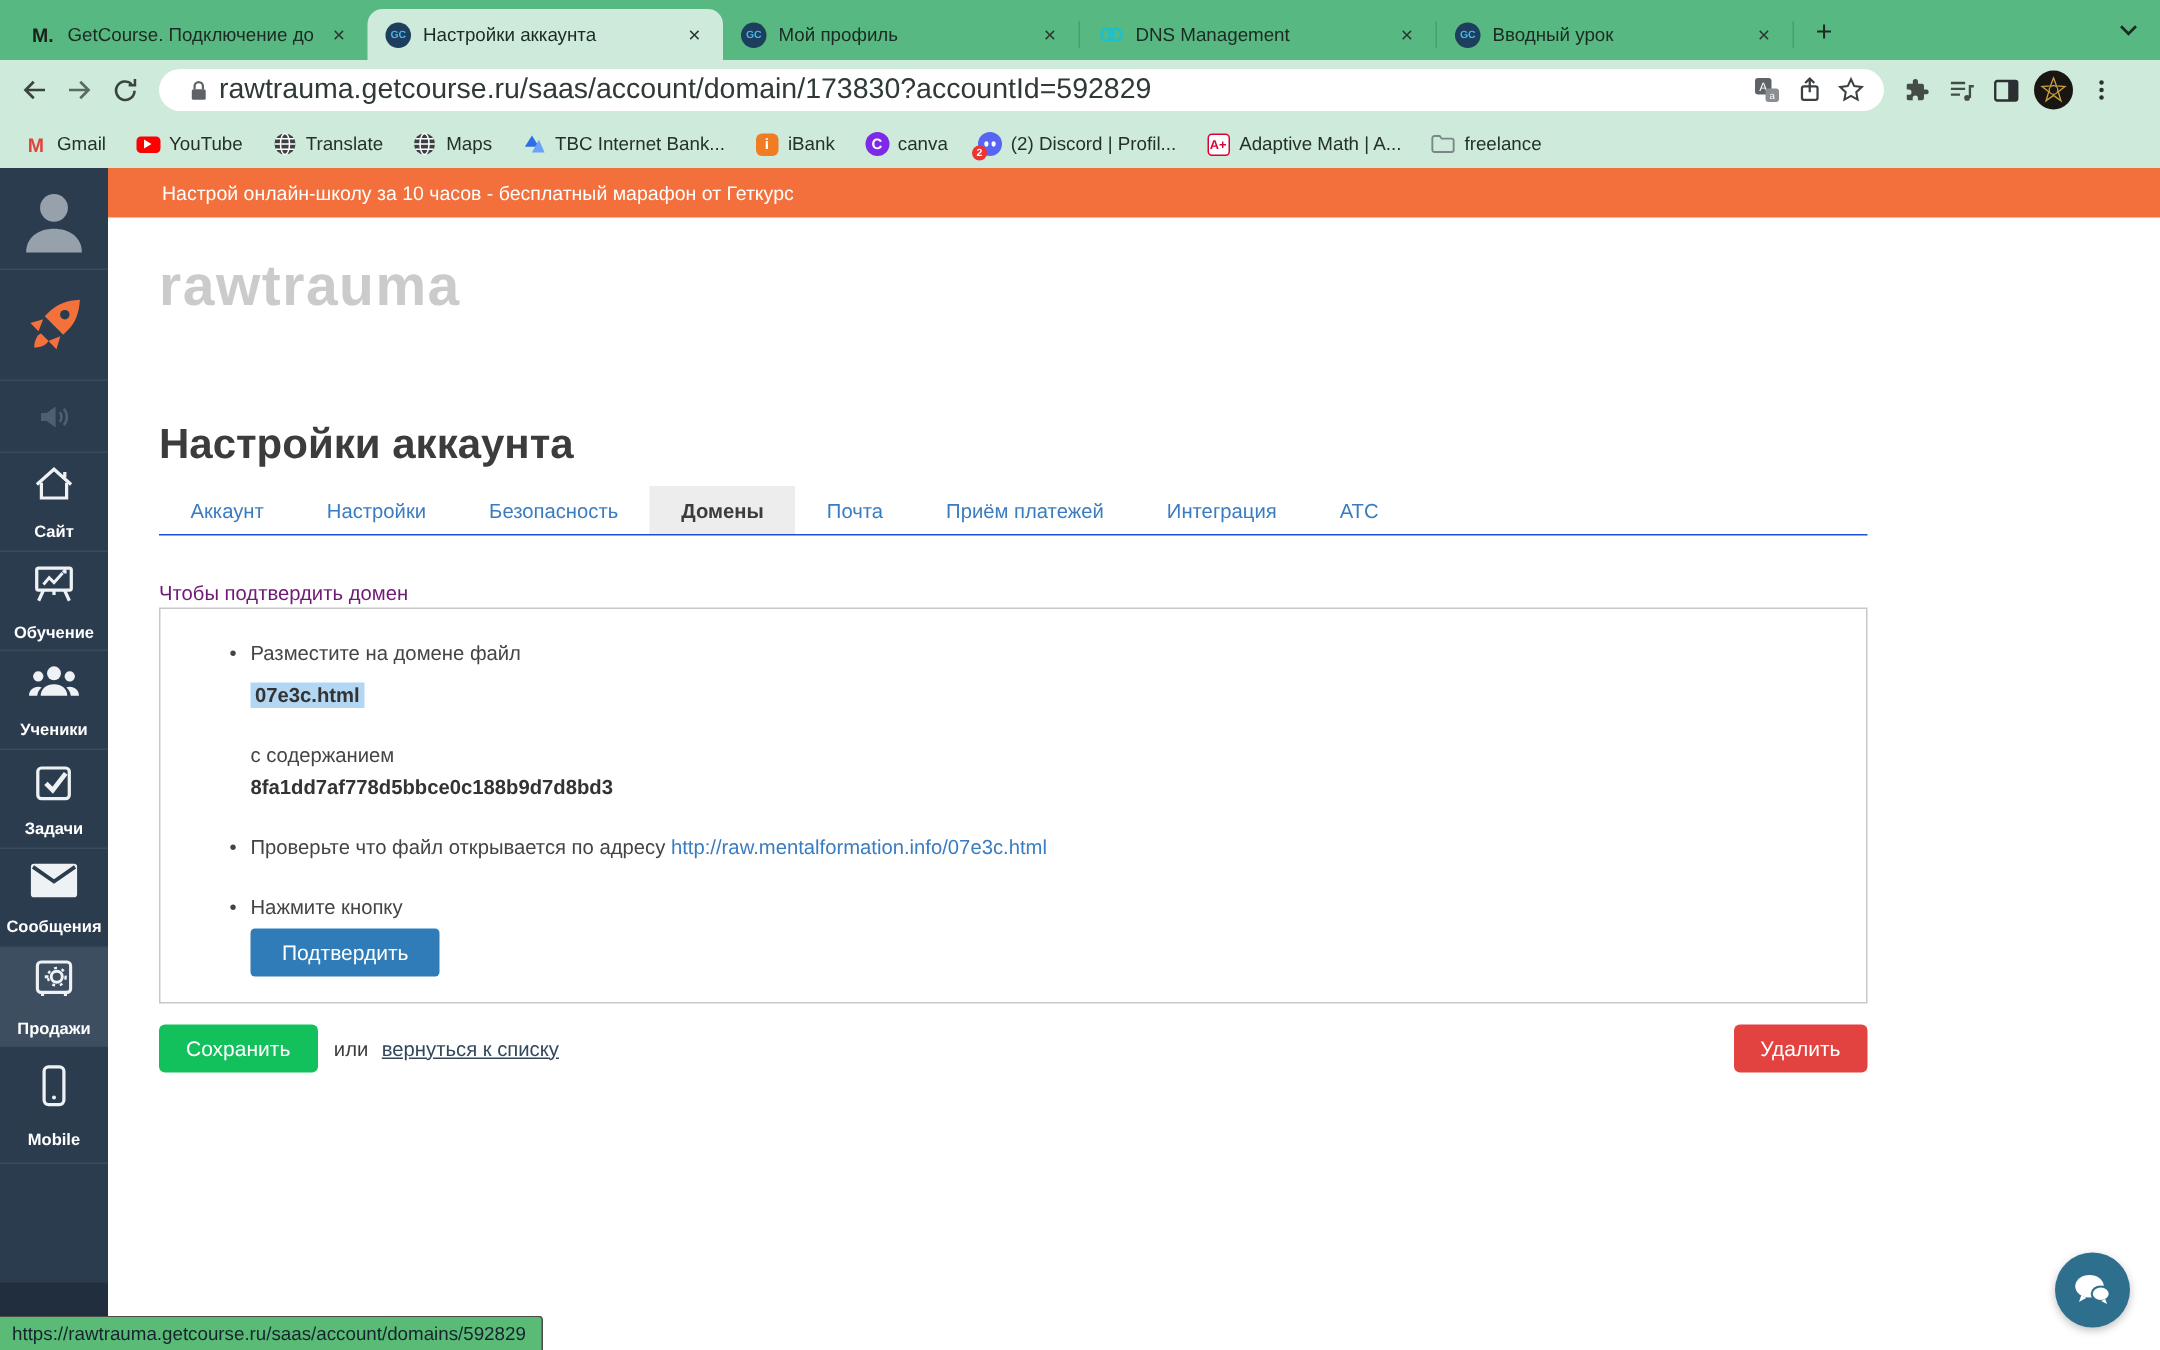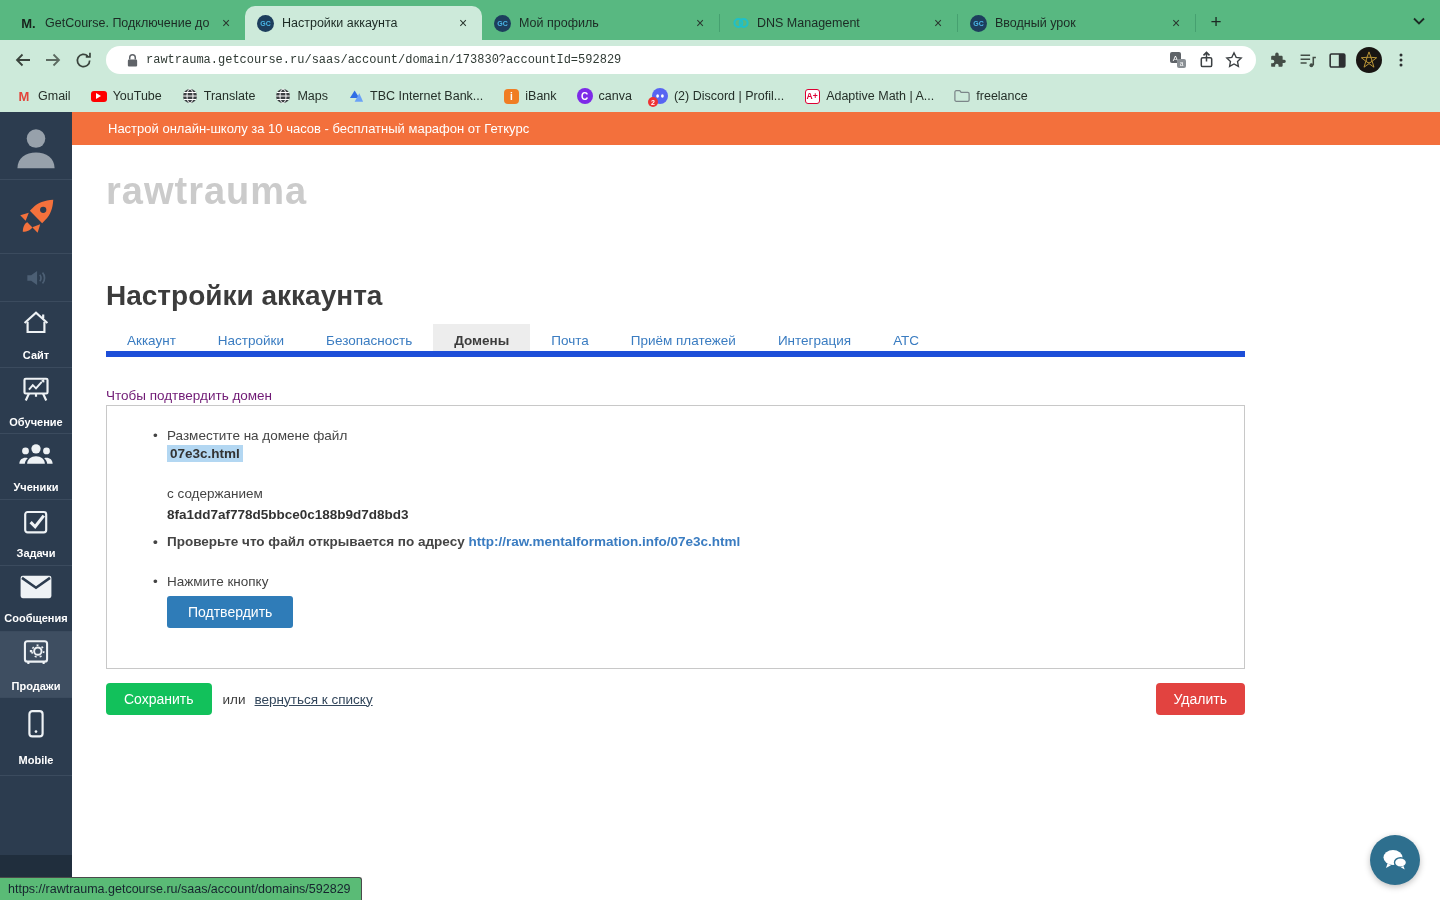--- a/index.html
+++ b/index.html
@@ -16,21 +16,21 @@
   .tab-chev { margin-left:auto; margin-right:14px; margin-bottom:10px; }
 
   .fav { width:17px; height:17px; flex:none; display:flex; align-items:center; justify-content:center; }
   .fav-gc { border-radius:50%; background:#1d3e5d; color:#4ab6e8; font-size:7px; font-weight:bold; letter-spacing:0; }
   .fav-m { font-weight:bold; font-size:13px; color:#18221c; }
   .fav-gd svg { display:block; }
 
   .toolbar { position:absolute; top:40px; left:0; right:0; height:40px; background:#cdeada; display:flex; align-items:center; padding:0 8px; }
   .tbtn { width:30px; height:30px; display:flex; align-items:center; justify-content:center; border-radius:50%; flex:none; }
   .urlpill { height:28px; border-radius:14px; background:#fff; display:flex; align-items:center; flex:1; margin:0 6px 0 8px; padding:0 8px 0 12px; max-width:1150px; }
-  .urlpill .url { flex:1; font-size:12px; color:#2f3a34; white-space:nowrap; overflow:hidden;font-family:Liberation Mono, monospace; }
+  .urlpill .url { flex:1; font-size:19px; color:#2f3a34; white-space:nowrap; overflow:hidden; }
   .pill-ic { width:28px; height:28px; display:flex; align-items:center; justify-content:center; flex:none; }
   .avatar-btn { width:26px; height:26px; border-radius:50%; background:#181512; display:flex; align-items:center; justify-content:center; margin:0 4px; flex:none; }
 
   .bmbar { position:absolute; top:80px; left:0; right:0; height:32px; background:#cdeada; display:flex; align-items:center; gap:20px; padding-left:16px; }
   .bm { display:flex; align-items:center; gap:6px; font-size:12.5px; color:#253029; flex:none; }
   .ic16 { width:16px; height:16px; display:flex; align-items:center; justify-content:center; flex:none; position:relative; }
   .gmail-m { color:#e3443a; font-weight:bold; font-size:13px; }
   .yt { width:16px; height:11px; background:#f00; border-radius:3px; display:flex; align-items:center; justify-content:center; }
   .yt::after { content:""; border-left:5px solid #fff; border-top:3px solid transparent; border-bottom:3px solid transparent; }
   .ibank { width:15px; height:15px; background:#f07d23; border-radius:4px; color:#fff; font-size:10px; font-weight:bold; display:flex; align-items:center; justify-content:center; }
@@ -51,34 +51,34 @@
   .sb-mobile { height:78px; }
   .sb-fill { flex:1; border-bottom:none; }
   .sb-dark { height:45px; background:#202e3d; border-bottom:none; }
 
   
   .main { position:absolute; left:72px; top:112px; right:0; bottom:0; background:#fff; }
   .banner { position:absolute; top:0; left:0; right:0; height:33px; background:#f3703c; color:#fff; font-weight:normal; font-size:13px; display:flex; align-items:center; padding-left:36px; }
   .acct-name { position:absolute; left:34px; top:58px; font-size:38px; font-weight:bold; color:#cbcbcb; letter-spacing:1px; }
   .page-title { position:absolute; left:34px; top:168px; font-size:28px; font-weight:bold; color:#3c3c3c; }
 
-  .ptabs { position:absolute; left:34px; right:195px; top:212px; height:33px; display:flex; border-bottom:6px solid #1d4ed8; }
+  .ptabs { position:absolute; left:34px; right:195px; top:212px; height:33px; display:flex; border-bottom:1px solid #1d4ed8; }
   .ptab { padding:0 21px; line-height:33px; font-size:13.5px; color:#3a7cc1; }
   .ptab.active { background:#ededed; color:#3c3c3c; font-weight:bold; }
 
   .intro { position:absolute; left:34px; top:276px; font-size:13.5px; color:#701a75; }
   .vbox { position:absolute; left:34px; right:195px; top:293px; height:264px; border:1px solid #c8c8c8; font-size:13.5px; color:#444; }
   .vrow { position:relative; padding-left:60px; }
   .vrow.bullet::before { content:"•"; position:absolute; left:46px; color:#444; }
   .r1 { margin-top:22px; }
-  .fname { margin-top:3px; font-weight:bold; color:#333; }
+  .fname { margin-top:13px; font-weight:bold; color:#333; }
   .fname .sel { background:#b3d7f2; padding:1px 3px; }
   .clabel { margin-top:25px; }
   .cvalue { margin-top:6px; font-weight:bold; color:#333; }
-  .r2 { margin-top:12px;font-weight:bold; }
+  .r2 { margin-top:25px; }
   .r3 { margin-top:25px; }
   a.link { color:#3a7cc1; text-decoration:none; }
   .btn-confirm { margin:7px 0 0 60px; display:inline-block; background:#2f7cb8; color:#fff; border:none; font-size:14px; padding:8px 21px; border-radius:3px; font-family:inherit; }
 
   .actions { position:absolute; left:34px; right:195px; top:571px; height:32px; display:flex; align-items:center; }
   .btn-save { background:#12c15b; color:#fff; border:none; font-size:14px; height:32px; padding:0 18px; border-radius:4px; font-family:inherit; }
   .or-txt { margin:0 9px 0 11px; font-size:13.5px; color:#3c3c3c; }
   .back-link { font-size:13.5px; color:#33475c; text-decoration:underline; }
   .spacer { flex:1; }
   .btn-del { background:#e24340; color:#fff; border:none; font-size:14px; height:32px; padding:0 18px; border-radius:4px; font-family:inherit; }

